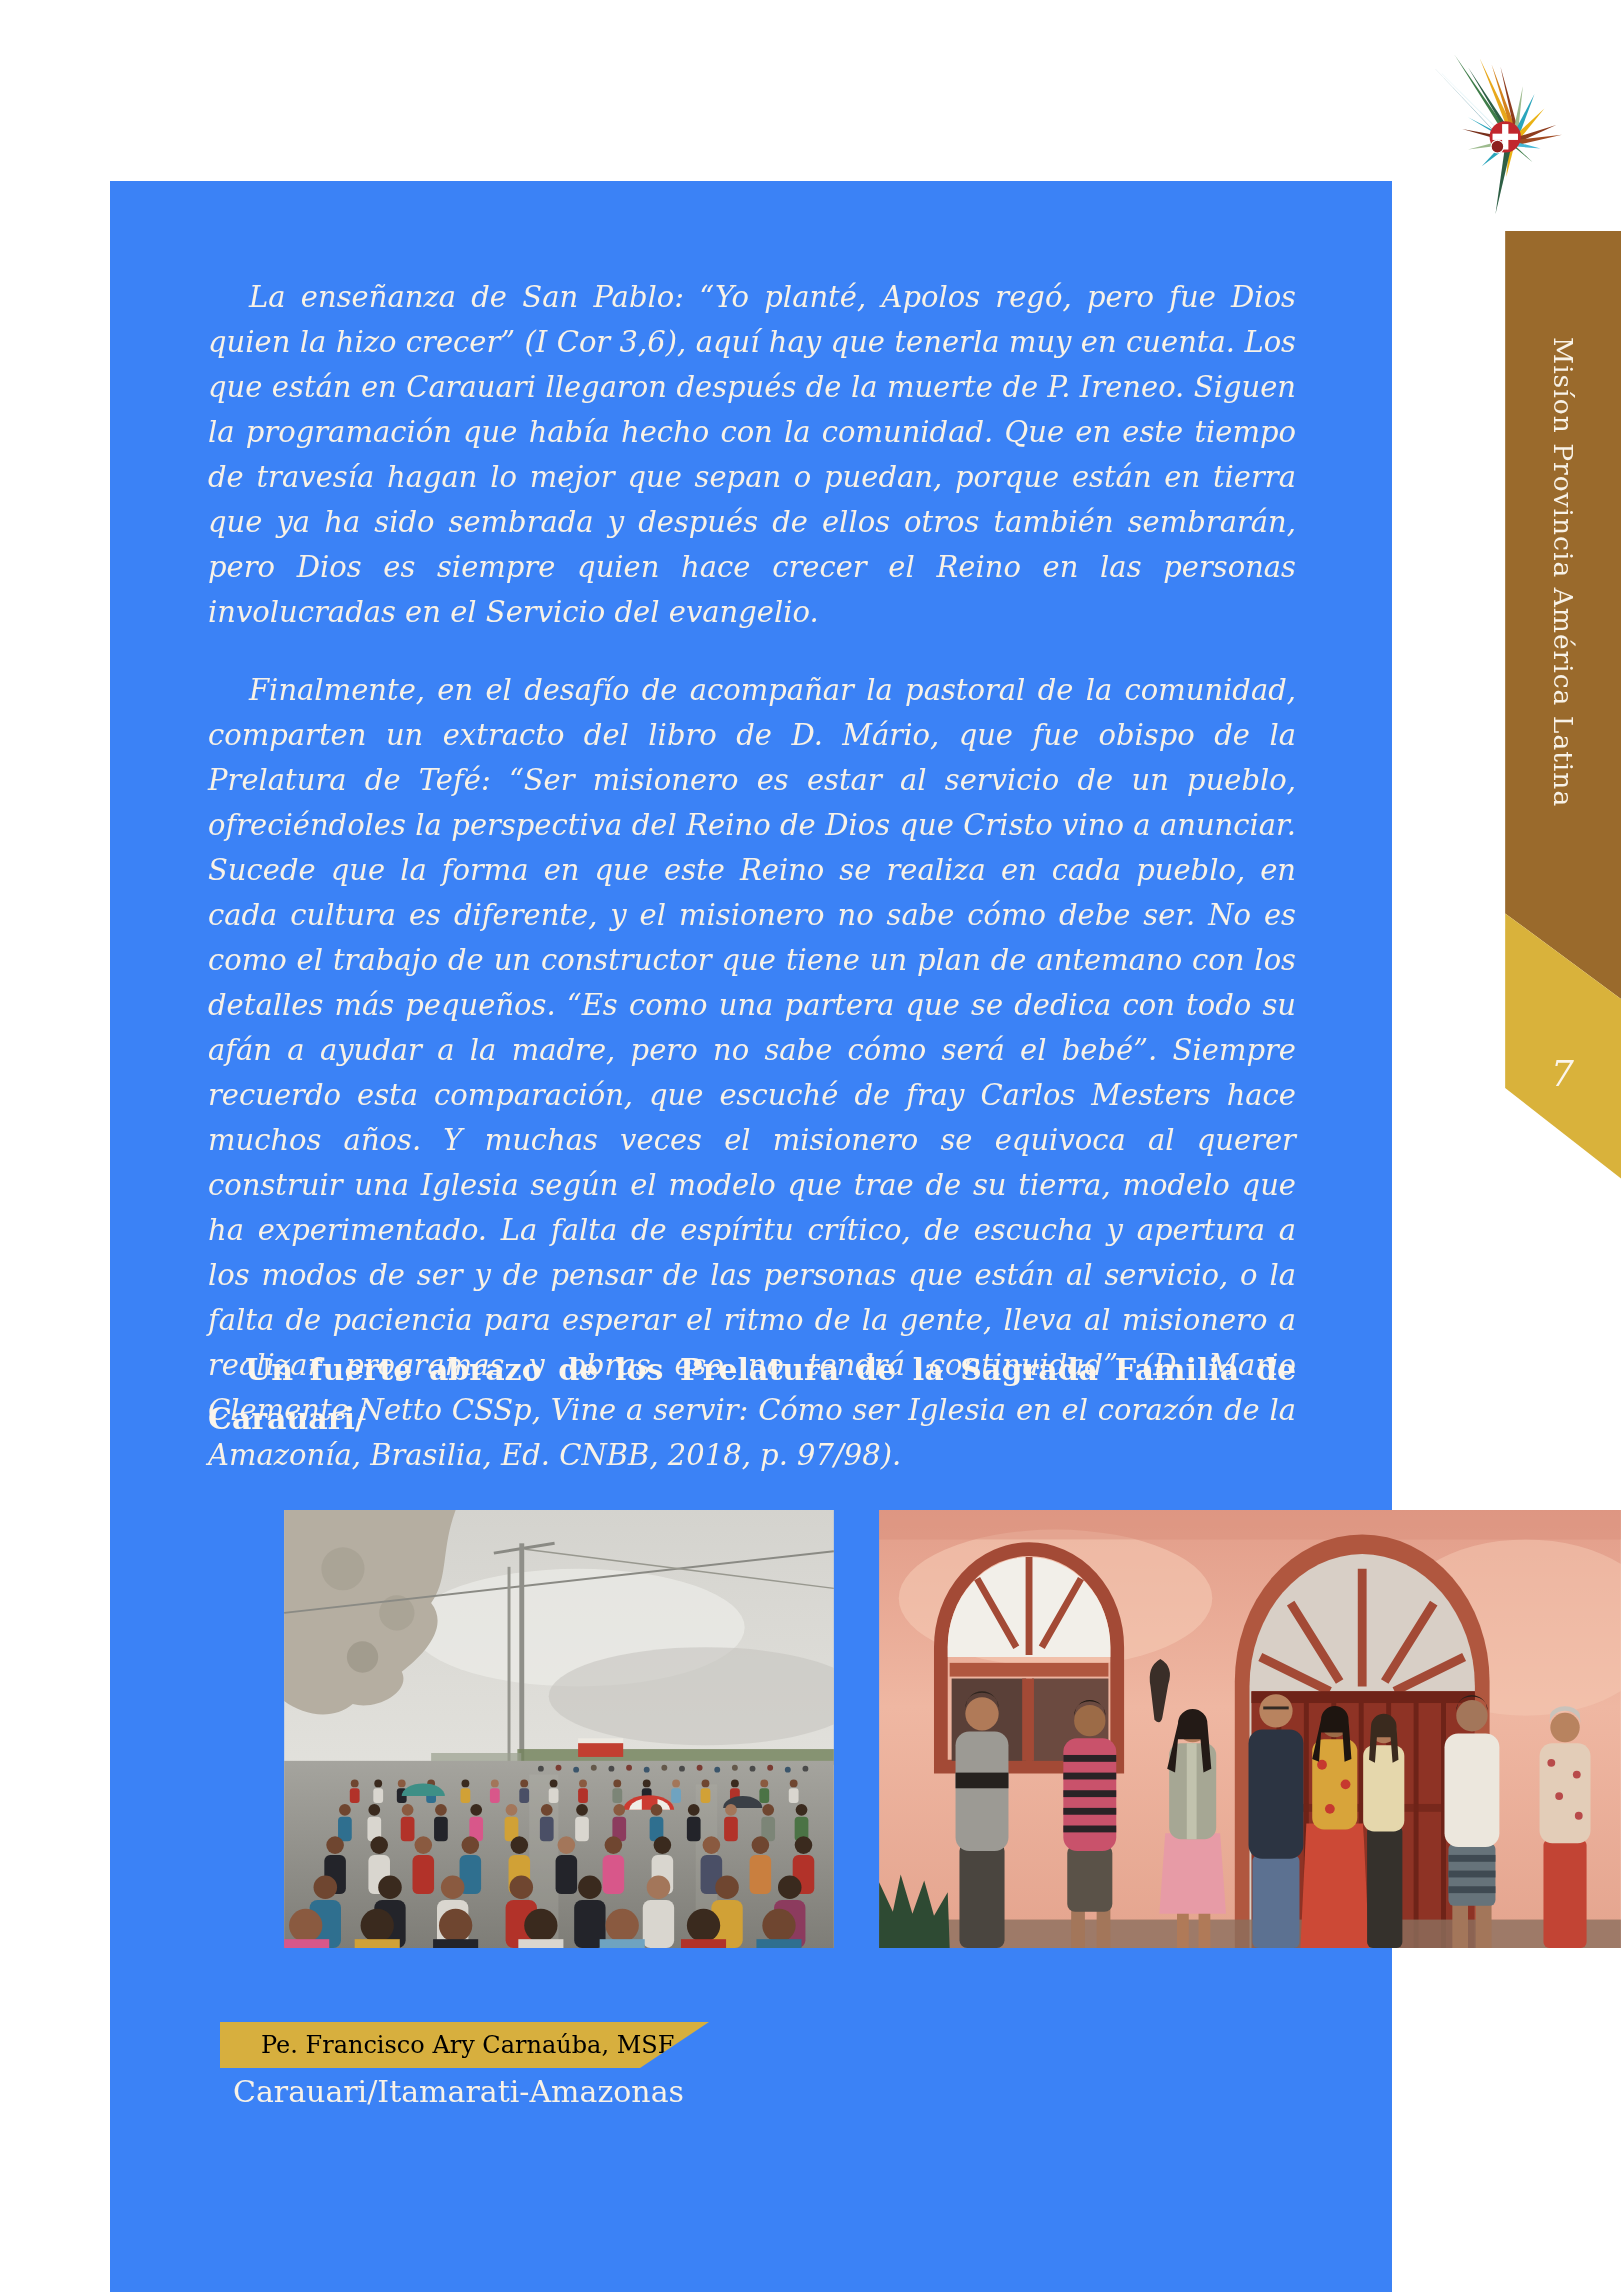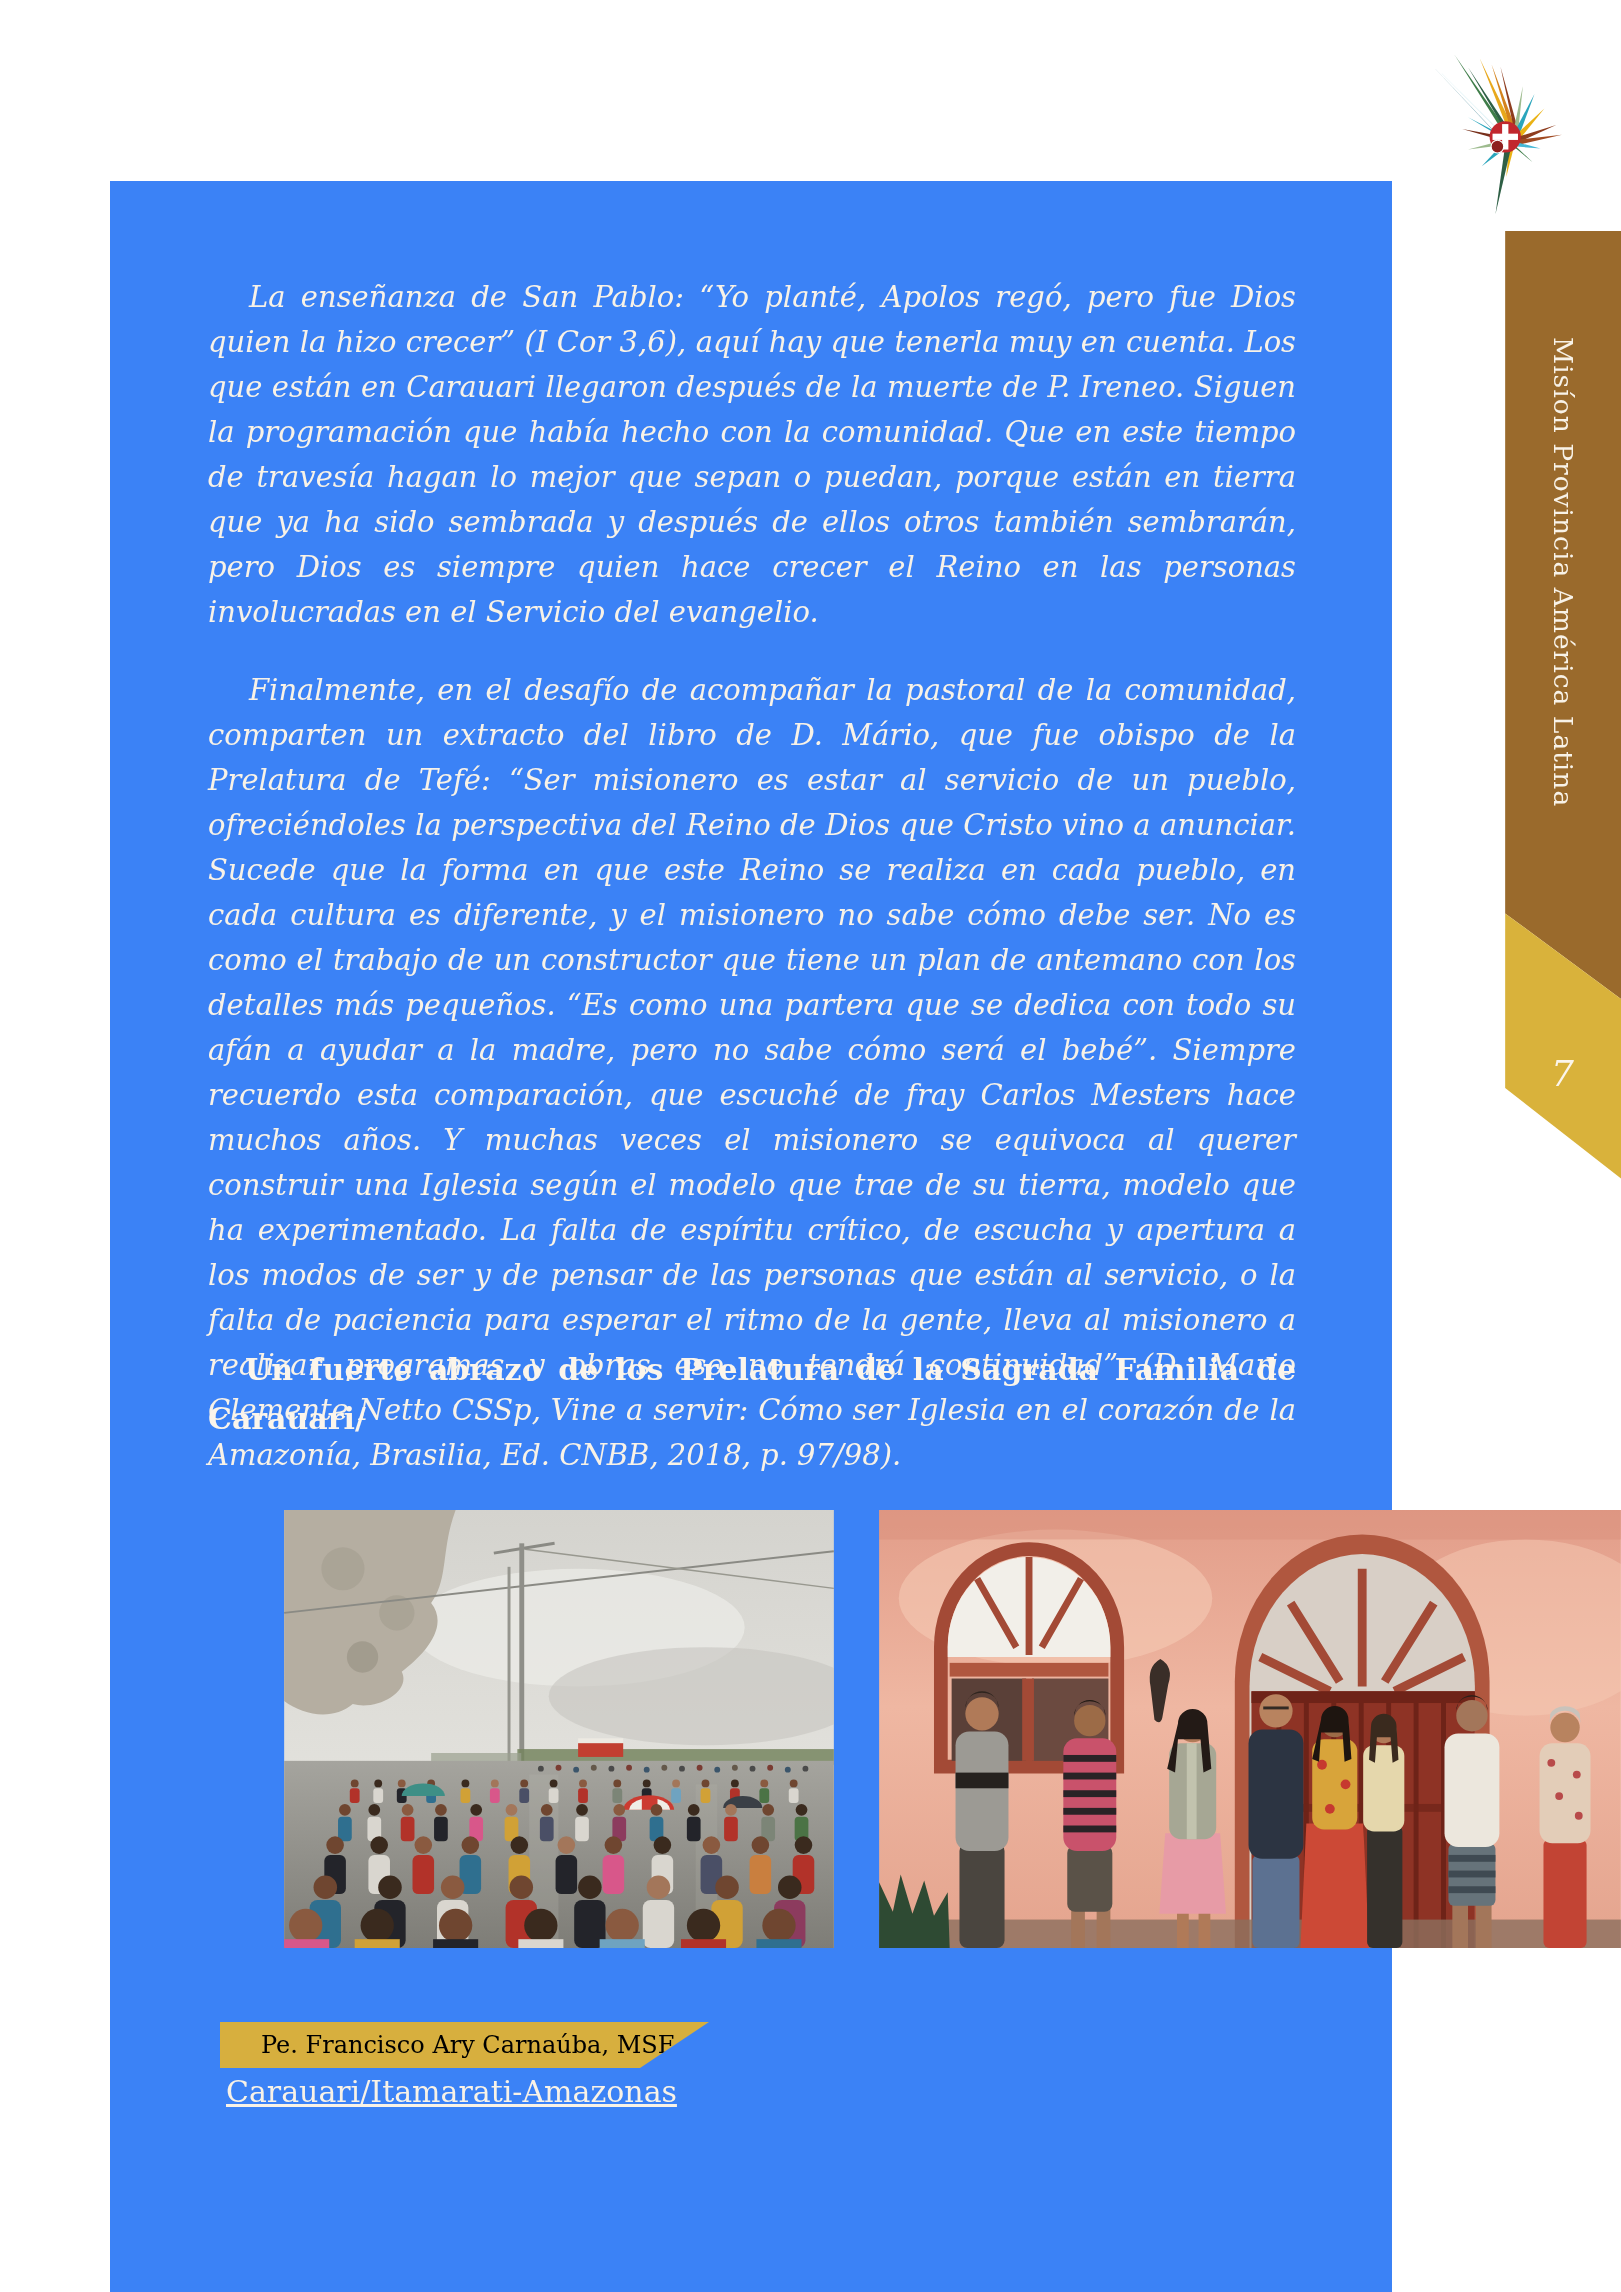--- a/index.html
+++ b/index.html
@@ -17,21 +17,21 @@
   .closing .l2{text-align:left;}
   
   .photo{position:absolute;top:1510px;height:438px;}
   .photo1{left:284px;width:550px;}
   .photo2{left:879px;width:742px;}
   
   .caption-banner{position:absolute;left:220px;top:2022px;width:489px;height:46px;background:#D7AF3E;
       clip-path:polygon(0 0,100% 0,calc(100% - 69px) 100%,0 100%);
       display:flex;align-items:center;}
   .caption-banner span{padding-left:41px;color:#000000;font-size:24px;}
-  .caption-location{position:absolute;left:226px;top:2074px;color:#F8F2E7;font-size:30px;text-decoration:underline;}
+  .caption-location{position:absolute;left:233px;top:2074px;color:#F8F2E7;font-size:30px;}
   
   .sidebar-svg{position:absolute;left:1505px;top:231px;}
   .sidebar-title{position:absolute;left:1505px;top:231px;width:117px;height:682px;
       display:flex;align-items:center;justify-content:center;
       writing-mode:vertical-rl;color:#F8F2E7;font-size:26.5px;letter-spacing:1px;}
   .page-number{position:absolute;left:1539px;top:1053px;width:47px;text-align:center;
       color:#FBF5EB;font-size:36px;font-style:italic;}
   .logo{position:absolute;left:1411px;top:35px;}
 </style>
 </head>

